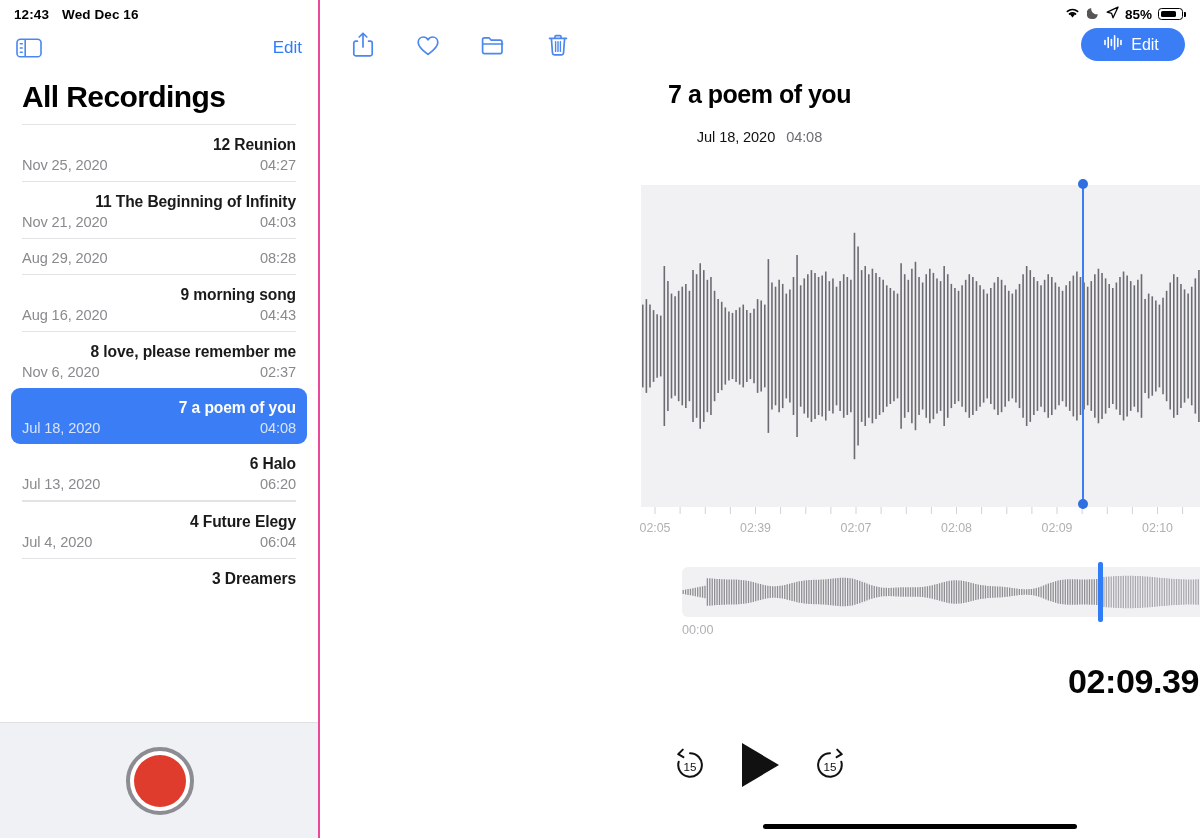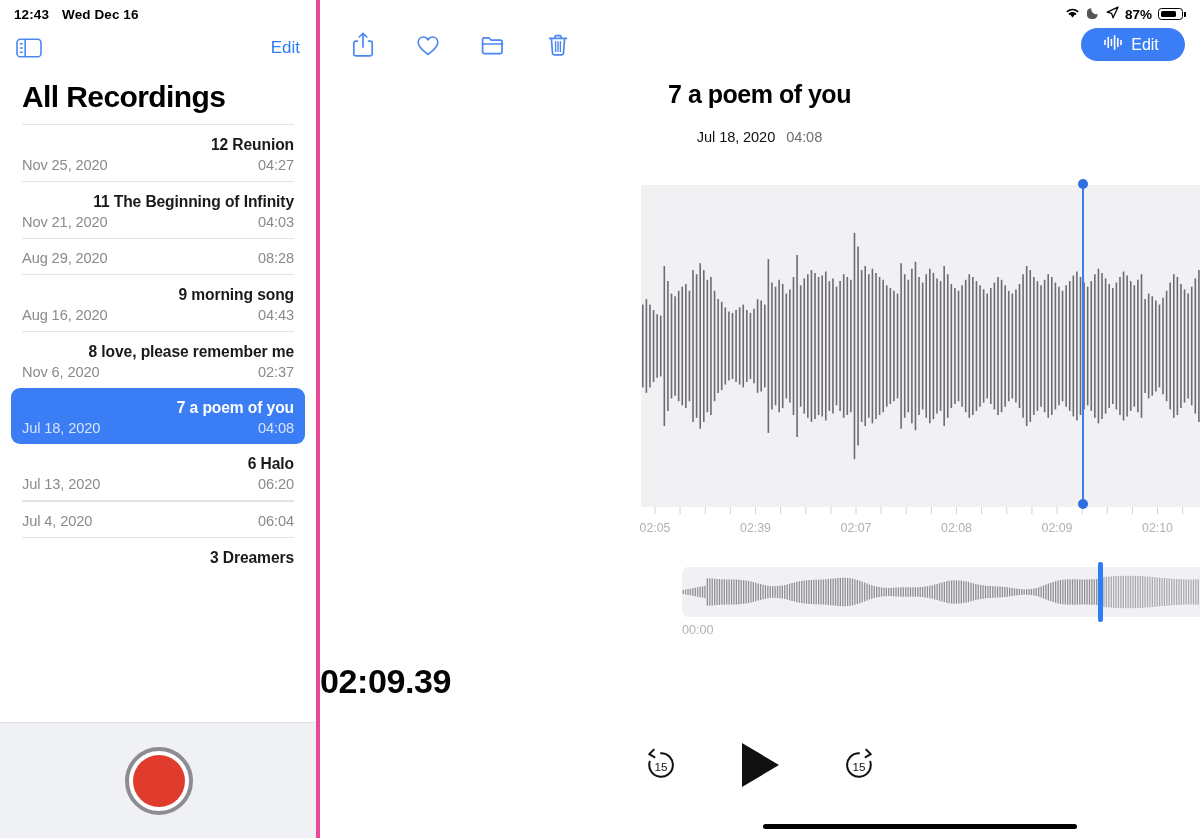--- a/index.html
+++ b/index.html
@@ -9,21 +9,21 @@
     background: #ffffff;
     overflow: hidden;
     -webkit-font-smoothing: antialiased;
   }
   #app { position: relative; width: 1200px; height: 838px; display: flex; }
 
   
   .sidebar {
     width: 320px; height: 838px;
     background: #ffffff;
-    border-right: 4px solid #ec4899;
+    border-right: 2px solid #ec4899;
     position: relative;
     display: flex; flex-direction: column;
   }
   .statusbar-left {
     height: 28px; display: flex; align-items: center;
     padding: 0 0 0 14px; gap: 13px;
     font-size: 13.5px; font-weight: 600; color: #000;
     letter-spacing: 0.1px;
   }
   .sb-nav {
@@ -143,26 +143,26 @@
     position: absolute; left: 778px; top: 562px; width: 5px; height: 60px;
     background: #2f7cf6; border-radius: 2px; cursor: pointer;
   }
   .mini-labels {
     position: absolute; left: 362px; top: 623px; width: 798px;
     display: flex; justify-content: space-between;
     font-size: 12.6px; color: #b0b0b5;
   }
 
   .big-time {
-    position: absolute; left: 0; right: 0; top: 662px; text-align: left;
+    position: absolute; left: 0; right: 0; top: 662px; text-align: right;
     font-size: 34px; font-weight: 700; letter-spacing: -0.4px; color: #050505;
   }
   .transport {
     position: absolute; left: 0; right: 0; top: 740px;
-    display: flex; align-items: center; justify-content: center; gap: 56px;
+    display: flex; align-items: center; justify-content: center; gap: 27px;
   }
   .transport .tbtn { cursor: pointer; display: block; }
   .home-indicator {
     position: absolute; left: 443px; bottom: 9px; width: 314px; height: 5px;
     background: #000; border-radius: 3px;
   }
 </style>
 </head>
 <body>
 
@@ -249,20 +249,21 @@
         <div class="rmeta">
           <span class="rdate">Jul 13, 2020</span>
           <span class="rdur">06:20</span>
         </div>
       </div>
       <div class="rec-sep"></div>
 
       <div class="rec-sep"></div>
 
       <div class="rec-row">
+        <div class="rtitle">4 Future Elegy</div>
         <div class="rmeta">
           <span class="rdate">Jul 4, 2020</span>
           <span class="rdur">06:04</span>
         </div>
       </div>
       <div class="rec-sep"></div>
 
       <div class="rec-row">
         <div class="rtitle">3 Dreamers</div>
       </div>
@@ -288,21 +289,21 @@
       <span class="sb-icon">
         <svg width="13" height="13" viewBox="0 0 13 13">
           <path d="M10.8 8.2 A5.4 5.4 0 0 1 4.3 1.9 A5.6 5.6 0 1 0 10.8 8.2 Z" fill="#555"></path>
         </svg>
       </span>
       <span class="sb-icon">
         <svg width="13" height="13" viewBox="0 0 13 13">
           <path d="M12 1.2 L1.2 6.2 L5.6 7.4 L7.0 11.8 Z" fill="none" stroke="#000" stroke-width="1.3" stroke-linejoin="round"></path>
         </svg>
       </span>
-      <span>87%</span>
+      <span>85%</span>
       <span class="battery">
           <span class="battery-fill"></span>
         </span>
     </div>
 
     <div class="detail-toolbar">
       <div class="tool-icons">
         <span class="ti">
           <svg width="30" height="30" viewBox="0 0 30 30">
             <path d="M15 3.5 L15 17" stroke="#4a87f0" stroke-width="1.7" stroke-linecap="round"></path>

